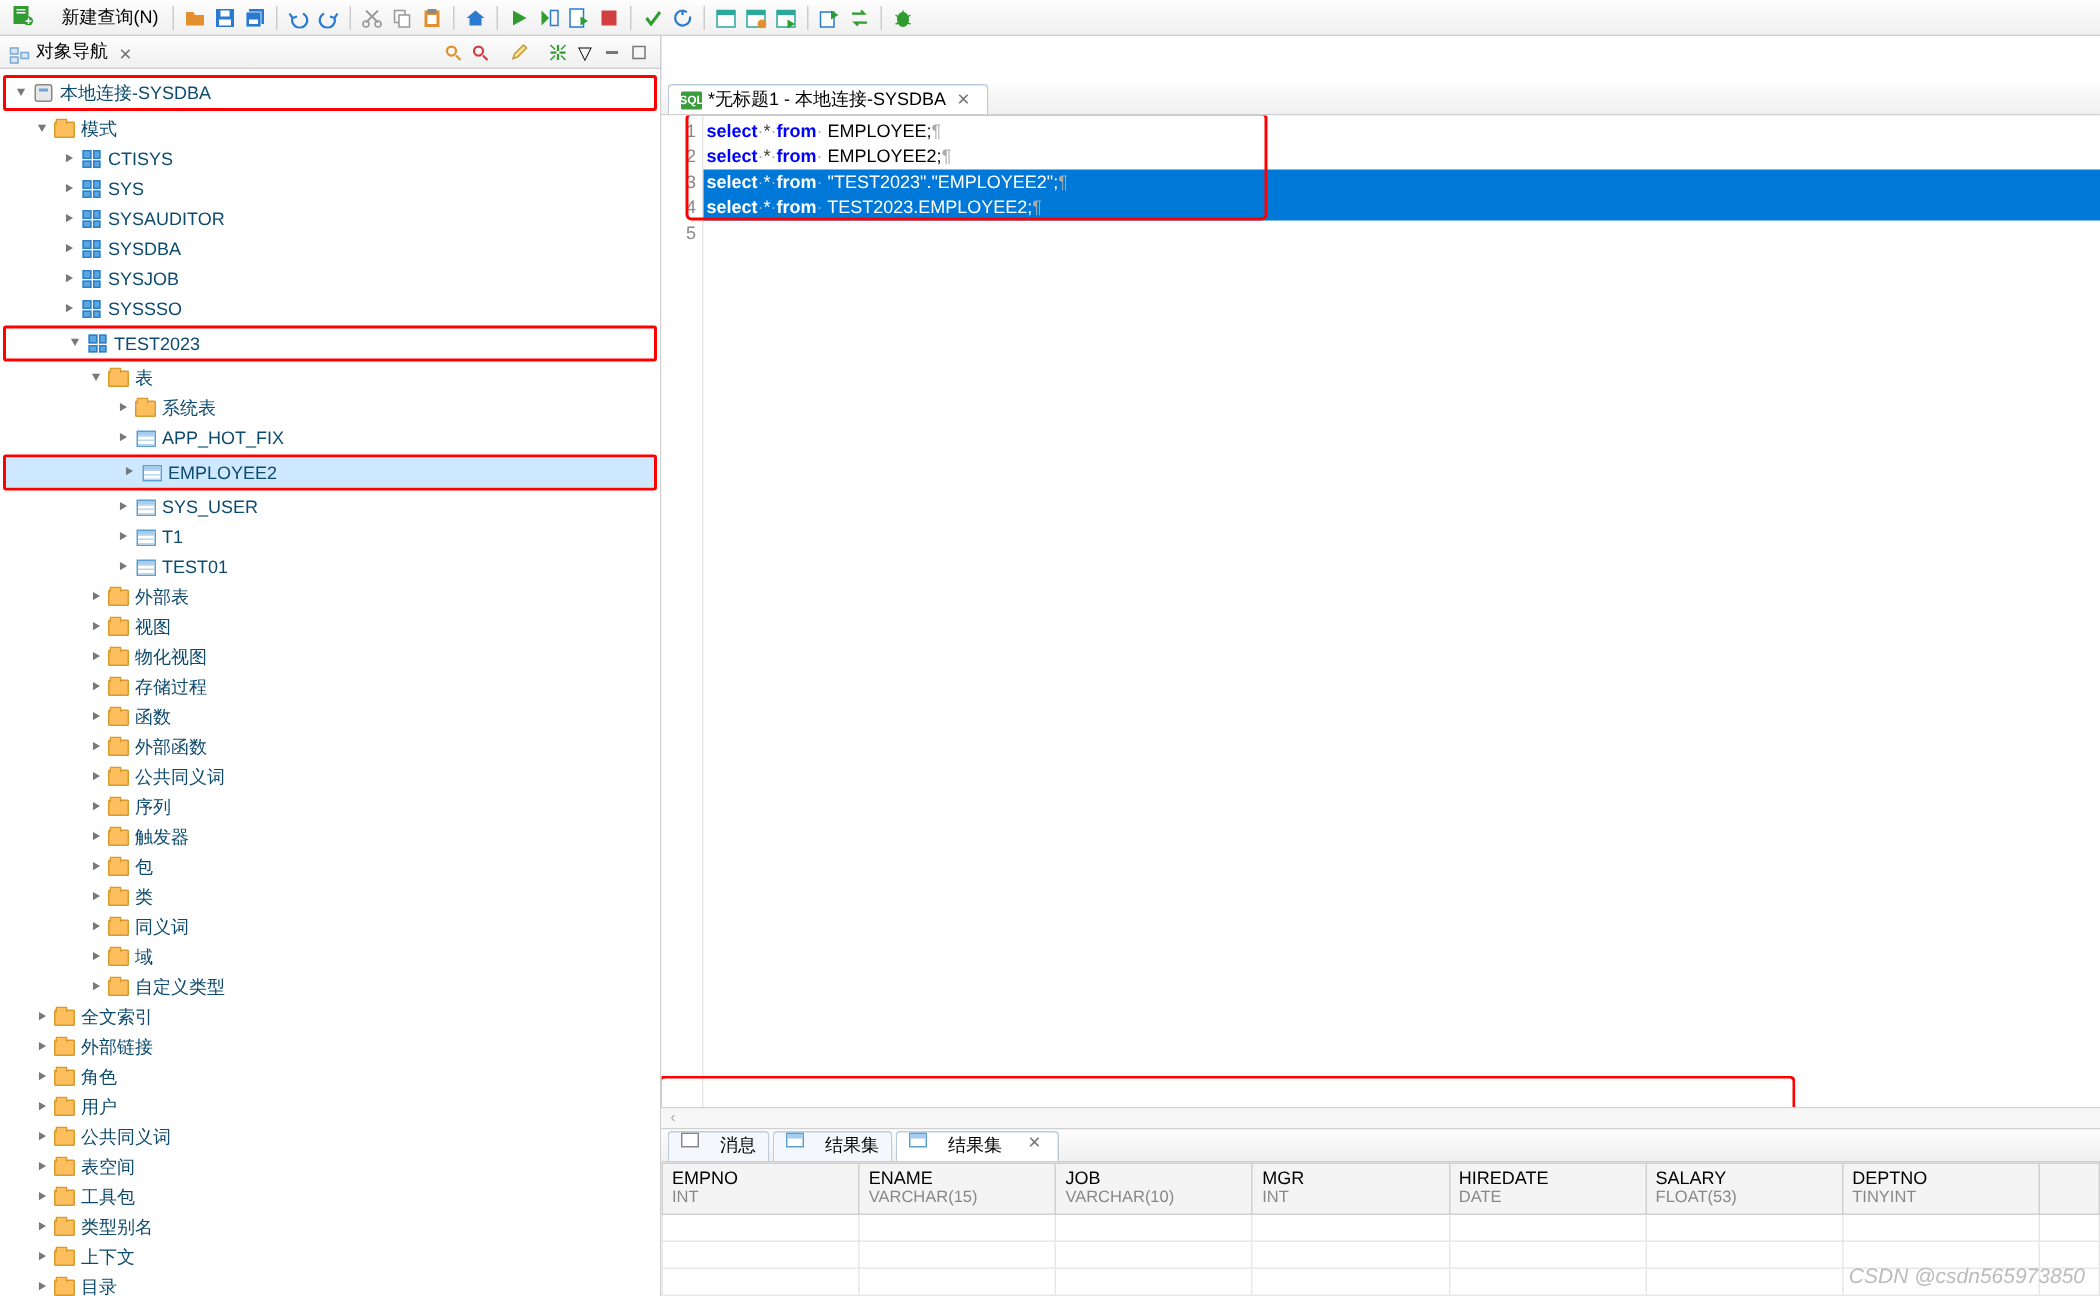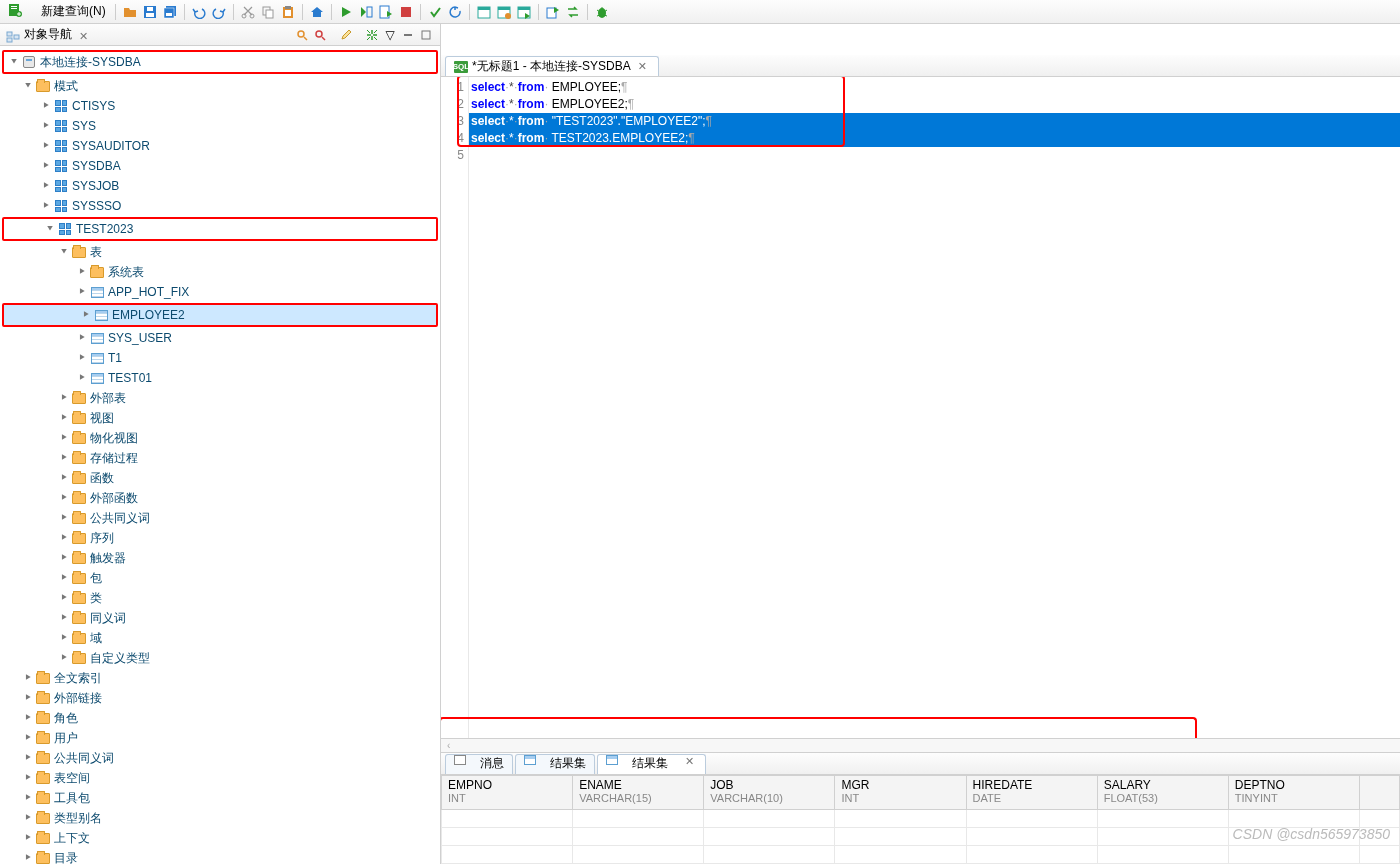--- a/index.html
+++ b/index.html
@@ -71,21 +71,21 @@
 .res-tab .ic > span:first-child{background:#a6cdf0;}
 .res-tab .ic2 { width:12px;height:10px;border:1px solid #888;background:#fff;}
 
 .result-grid { width:100%; }
 .result-grid table { width:100%; border-collapse:collapse; table-layout:fixed; }
 .result-grid th { background:#f4f4f4; border:1px solid #d0d0d0; padding:2px 6px; text-align:left; font-weight:normal; height:34px; vertical-align:top;}
 .result-grid th .col-name { color:#000; }
 .result-grid th .col-type { color:#888; font-size:11px; }
 .result-grid td { border:1px solid #e8e8e8; height:18px; }
 
-.watermark { position:absolute; bottom:22px; right:10px; color:#bbb; font-size:14px; font-style:italic; }
+.watermark { position:absolute; bottom:6px; right:10px; color:#bbb; font-size:14px; font-style:italic; }
 
 
 .ic-green{fill:#2e9c2e;} .ic-blue{fill:#2a7bcf;} .ic-orange{fill:#e2902e;} .ic-teal{fill:#2aa99b;}
 svg{display:block;}
 
 .red-box-editor { position:absolute; pointer-events:none; border:2px solid #ff0000; border-radius:4px; }
 </style>
 </head>
 <body>
 

